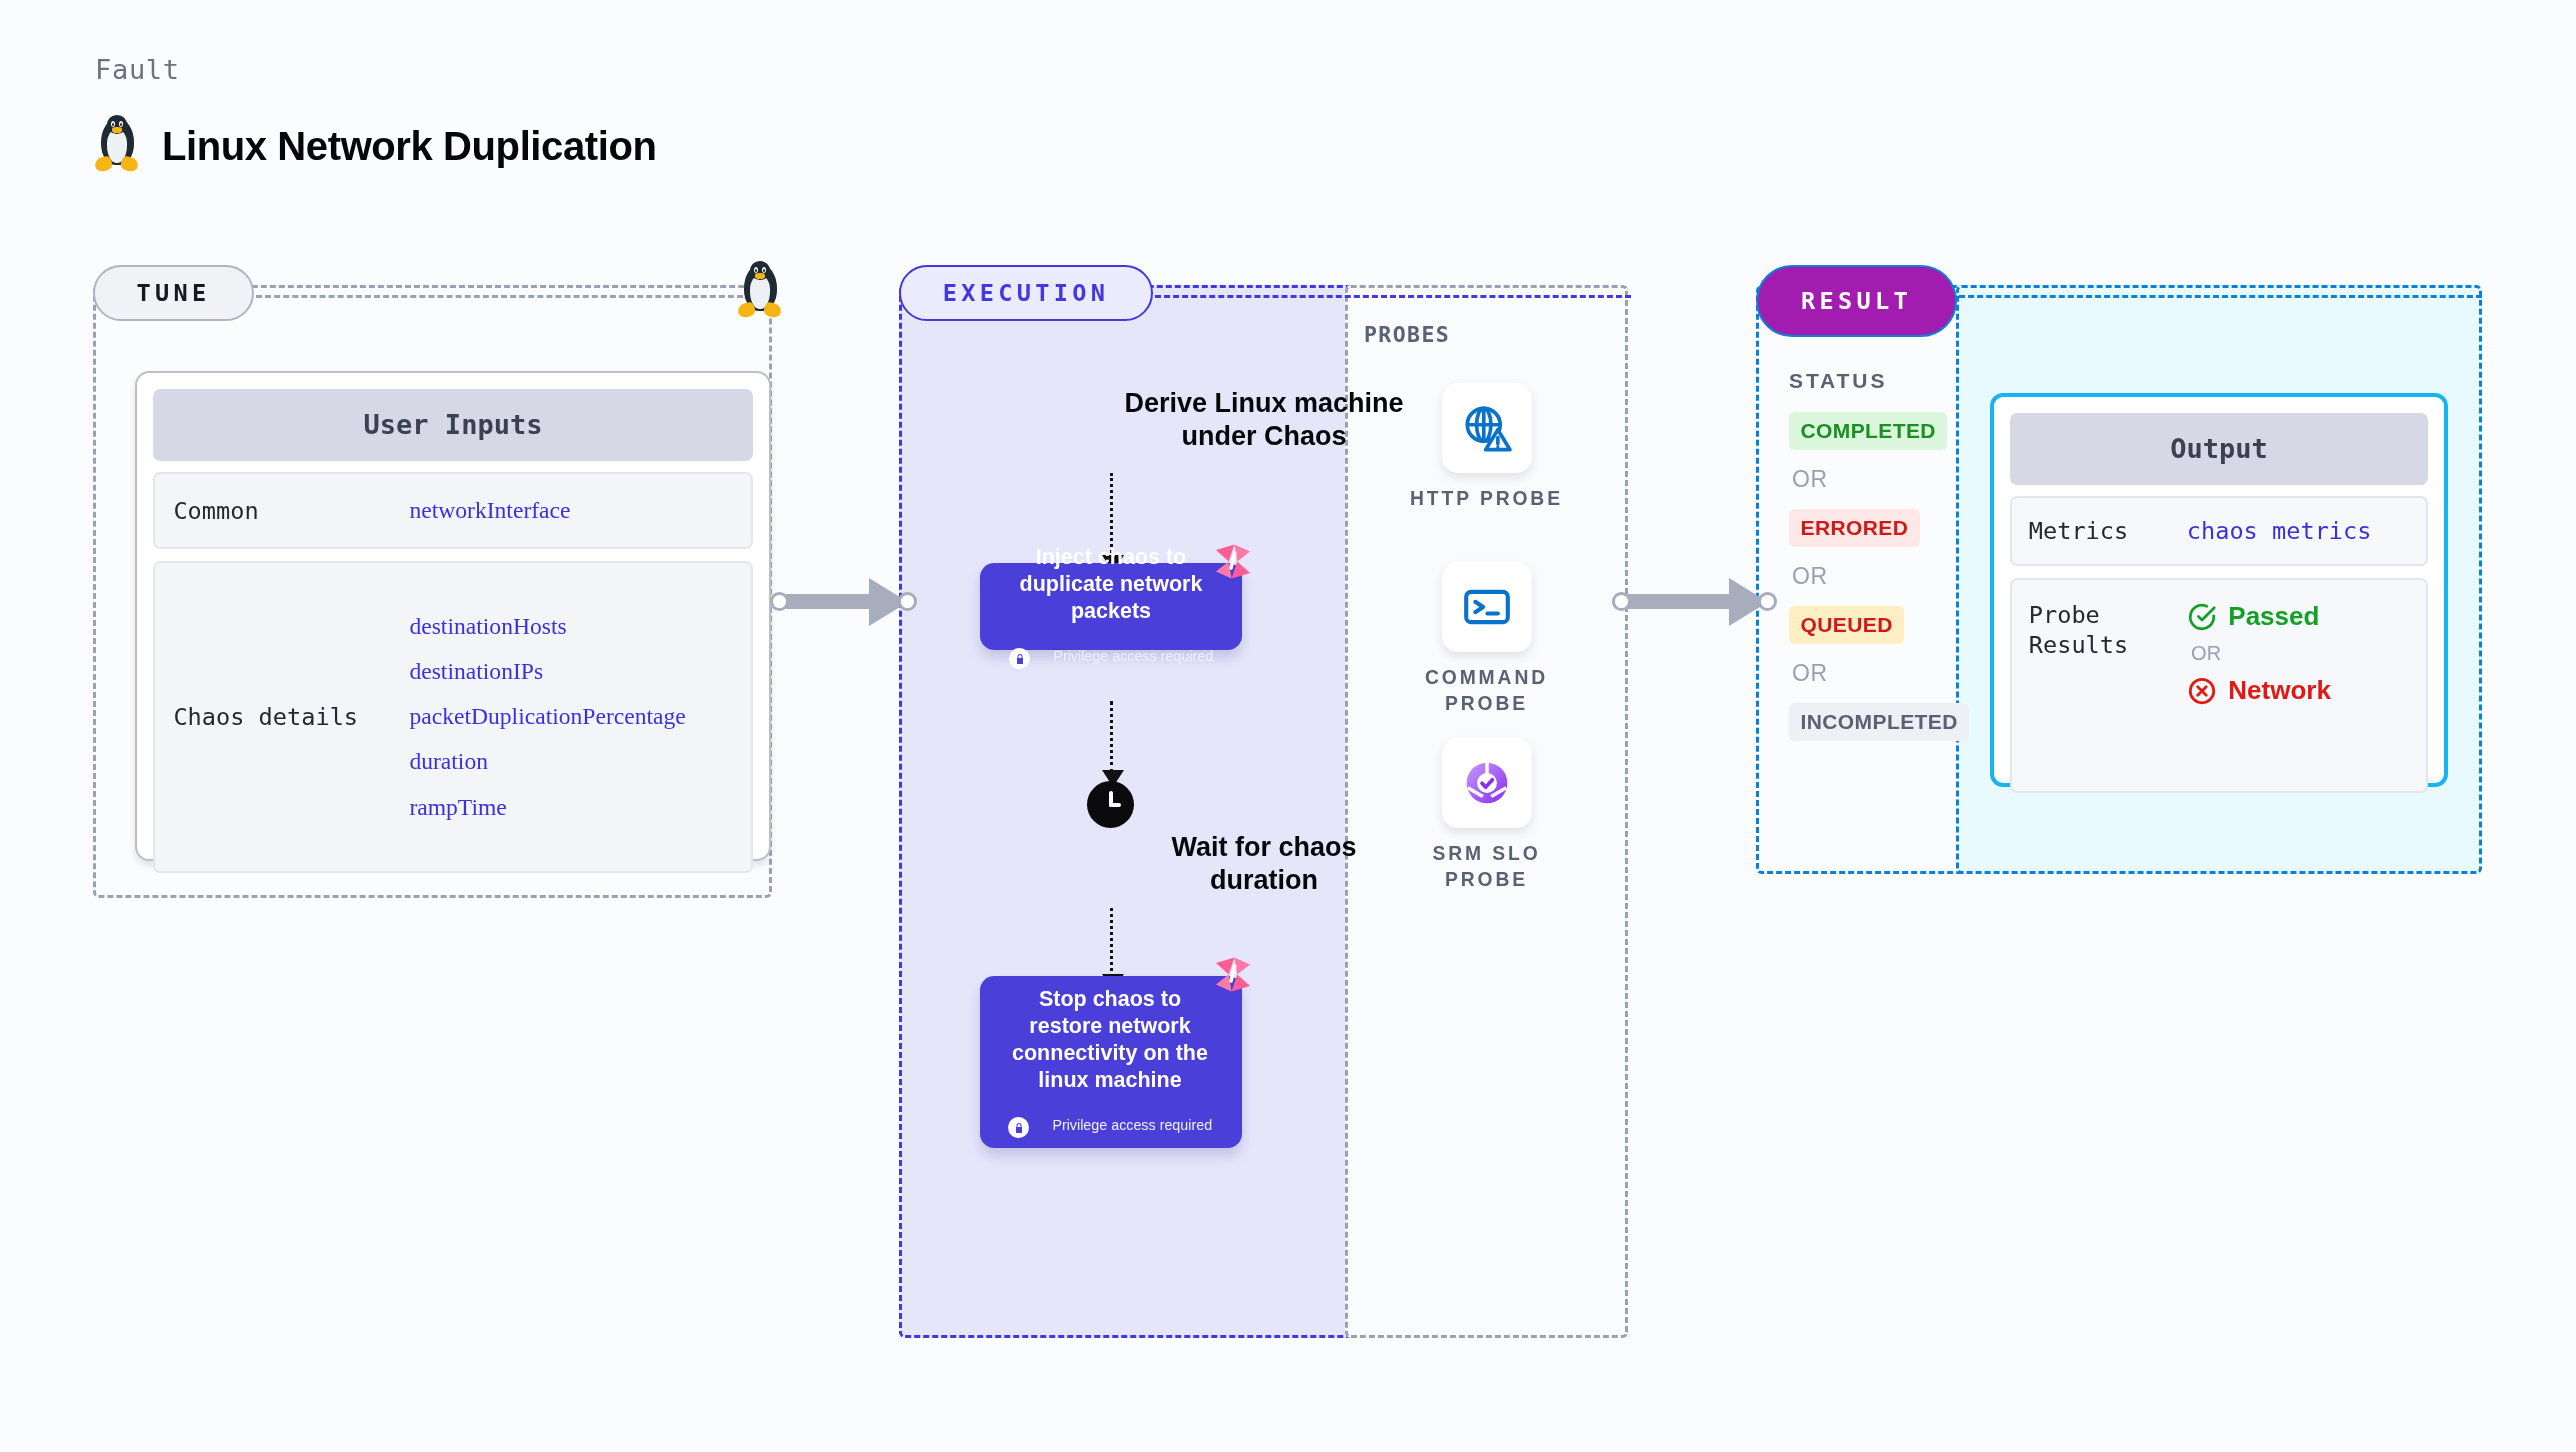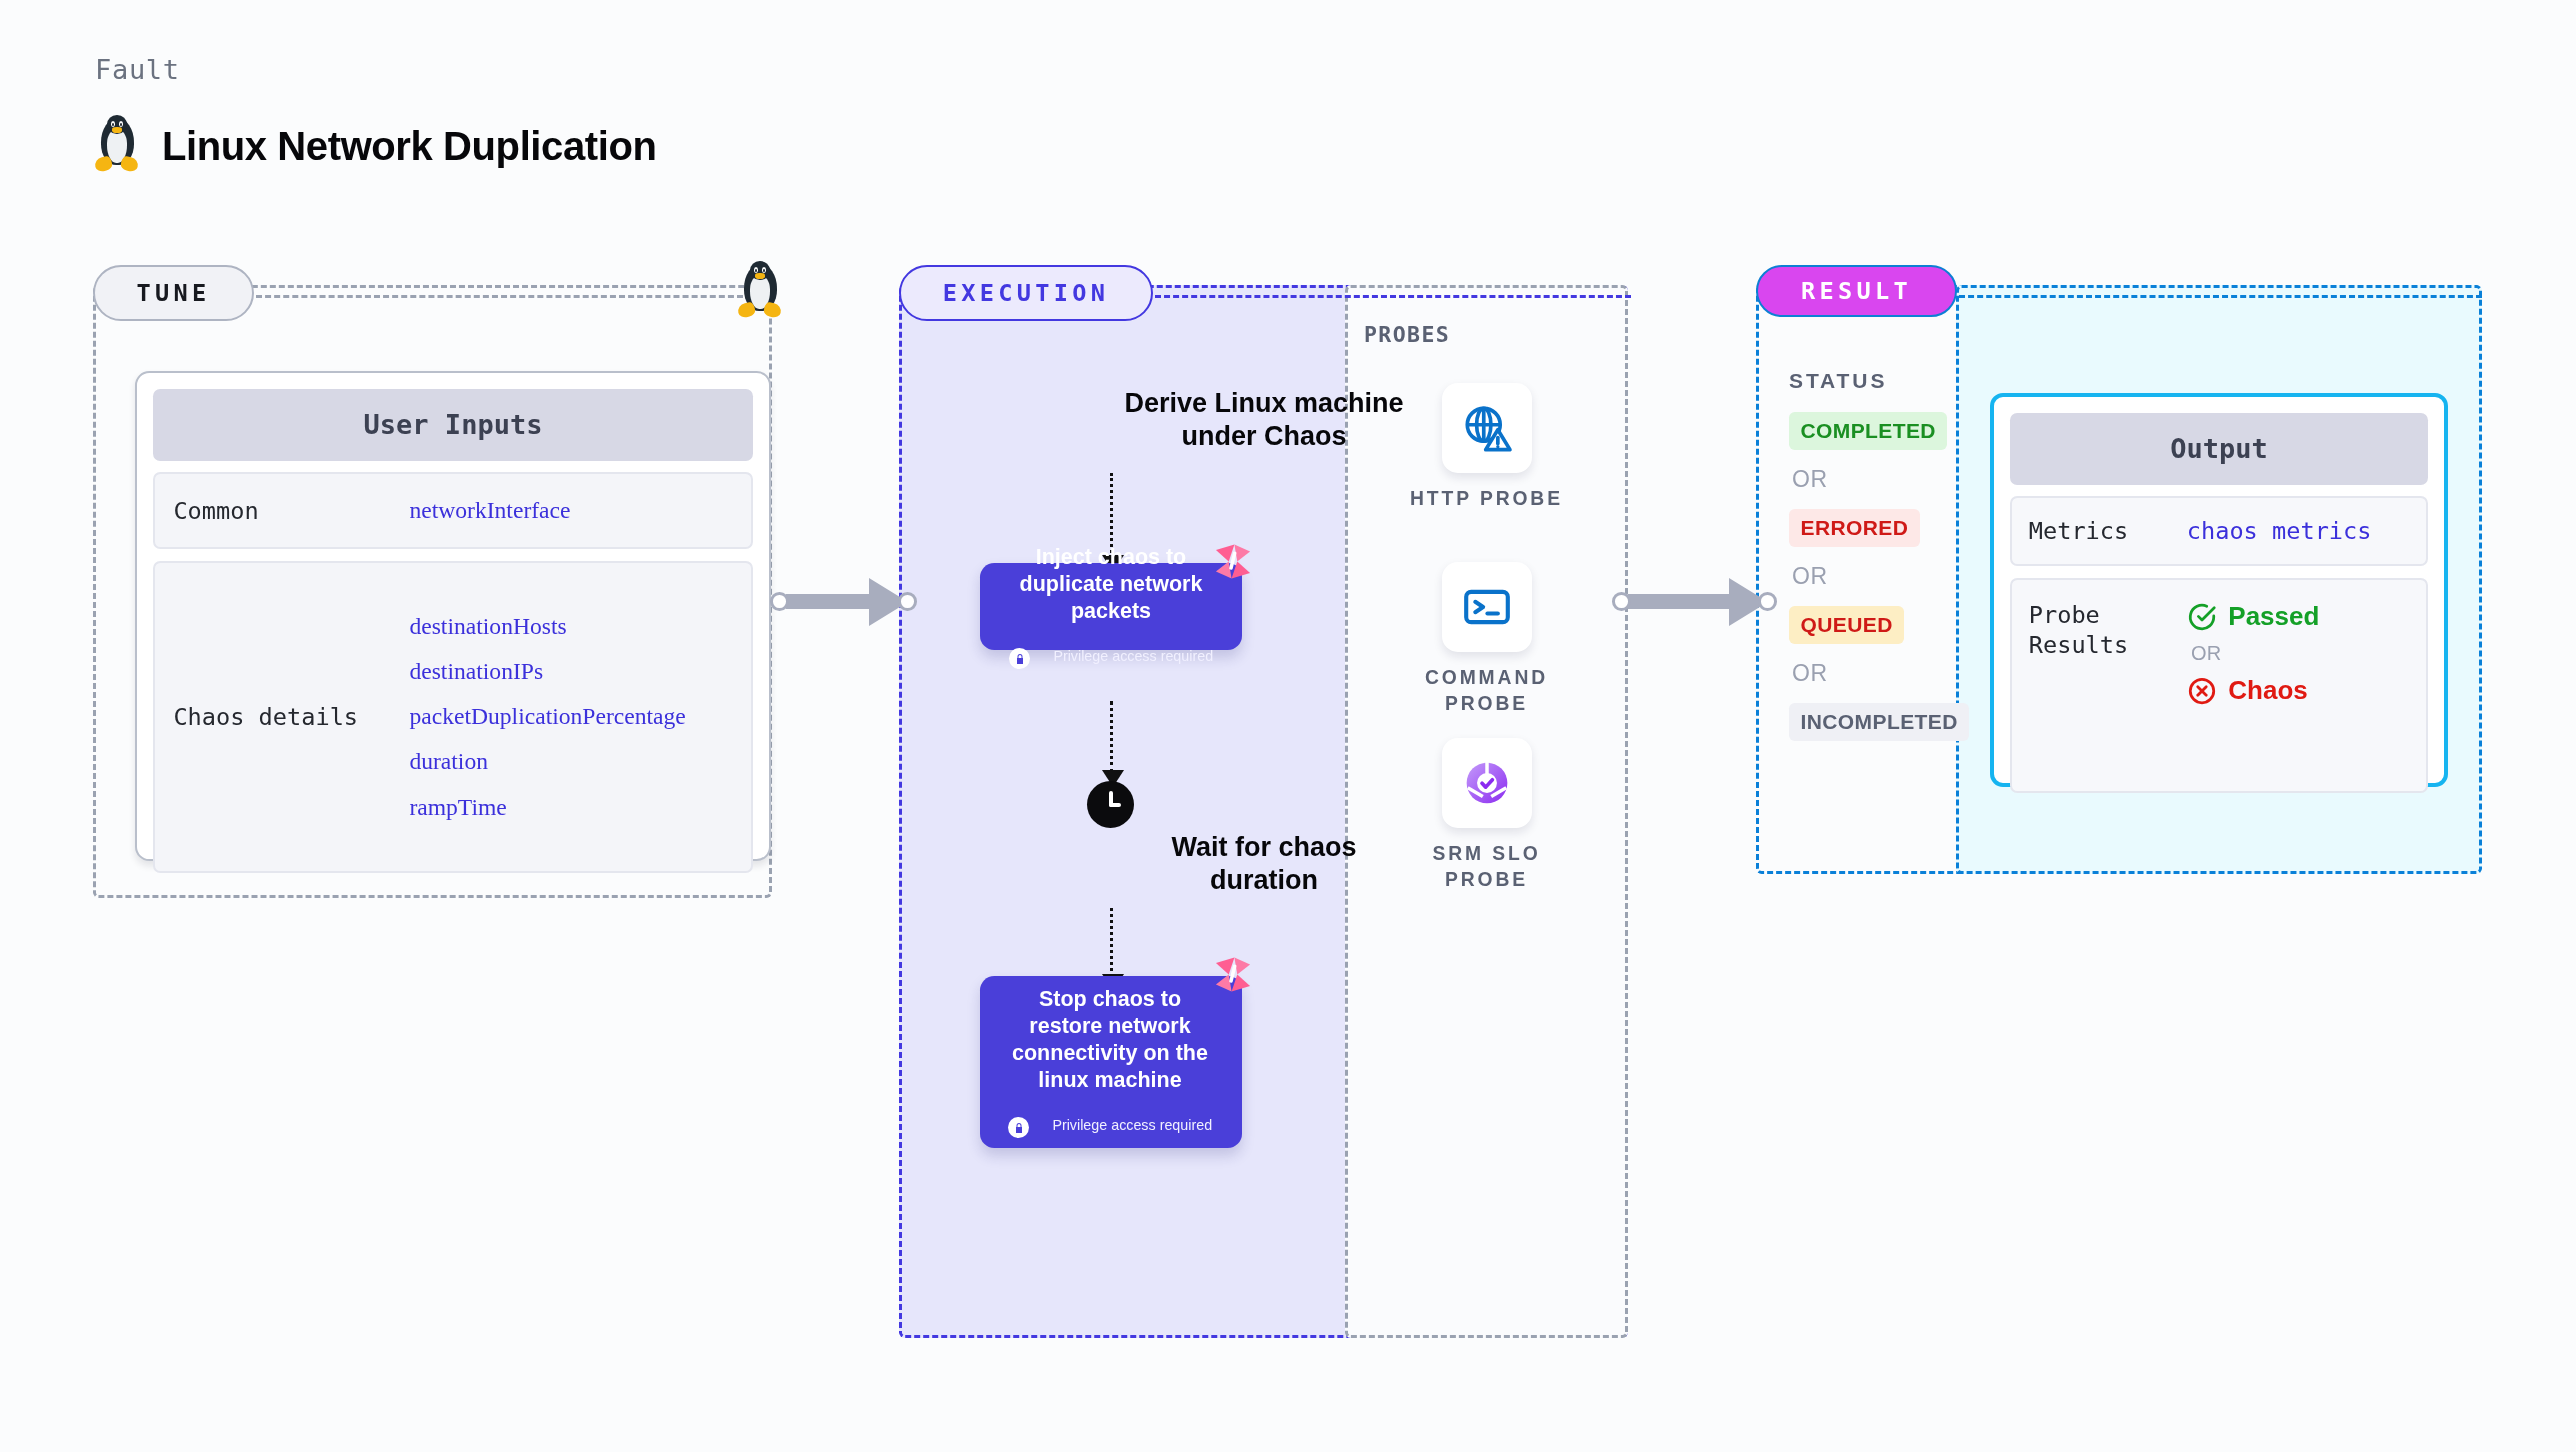--- a/index.html
+++ b/index.html
@@ -53,22 +53,22 @@
                   border:3.6px dashed #0a80d8; border-left-style:dashed; background:#e9fafe; }
 
   
   .pill { position:absolute; display:flex; align-items:center; justify-content:center;
           border-radius:43px; font-family:"DejaVu Sans Mono", monospace;
           font-weight:700; letter-spacing:4.3px; }
   .pill-tune   { left:93px;  top:265px;  width:161px; height:56px;
                  background:#f1f2f6; border:2.9px solid #aeb4c2; color:#17191f; font-size:23.6px; }
   .pill-exec   { left:899px; top:265px;  width:254px; height:56px;
                  background:#eceafd; border:2.9px solid #4338e0; color:#4338e0; font-size:23.6px; }
-  .pill-result { left:1756px; top:265px;  width:201px; height:52px;
-                 background:#d946ef; border:2.9px solid #0d7fd4; color:#ffffff; font-size:23.6px; }
+  .pill-result { left:1756px; top:265px;  width:201px; height:72px;
+                 background:#a21caf; border:2.9px solid #0d7fd4; color:#ffffff; font-size:23.6px; }
 
   
   .tune-dash { position:absolute; left:256px; top:295px; width:487px; height:0;
                border-top:3.6px dashed #9aa2b1; }
   .tux-corner { position:absolute; left:738px; top:261px; width:44px; height:63px; }
   .exec-dash { position:absolute; left:1155px; top:295px; width:476px; height:0;
                border-top:3.6px dashed #4338e0; }
   .result-dash { position:absolute; left:1959px; top:295px; width:523px; height:0;
                border-top:3.6px dashed #0a80d8; }
 
@@ -399,20 +399,20 @@
           </svg>
           <span>Passed</span>
         </div>
         <span class="pr-or">OR</span>
         <div class="pr-row pr-fail">
           <svg viewBox="0 0 24 24" fill="none" stroke="#e01a12" stroke-width="2.2" stroke-linecap="round">
             <circle cx="12" cy="12" r="9.4"></circle>
             <line x1="8.6" y1="8.6" x2="15.4" y2="15.4"></line>
             <line x1="15.4" y1="8.6" x2="8.6" y2="15.4"></line>
           </svg>
-          <span>Chaos</span>
+          <span>Network</span>
         </div>
       </div>
     </div>
   </div>
 
 </div>
 
 
 </body></html>

